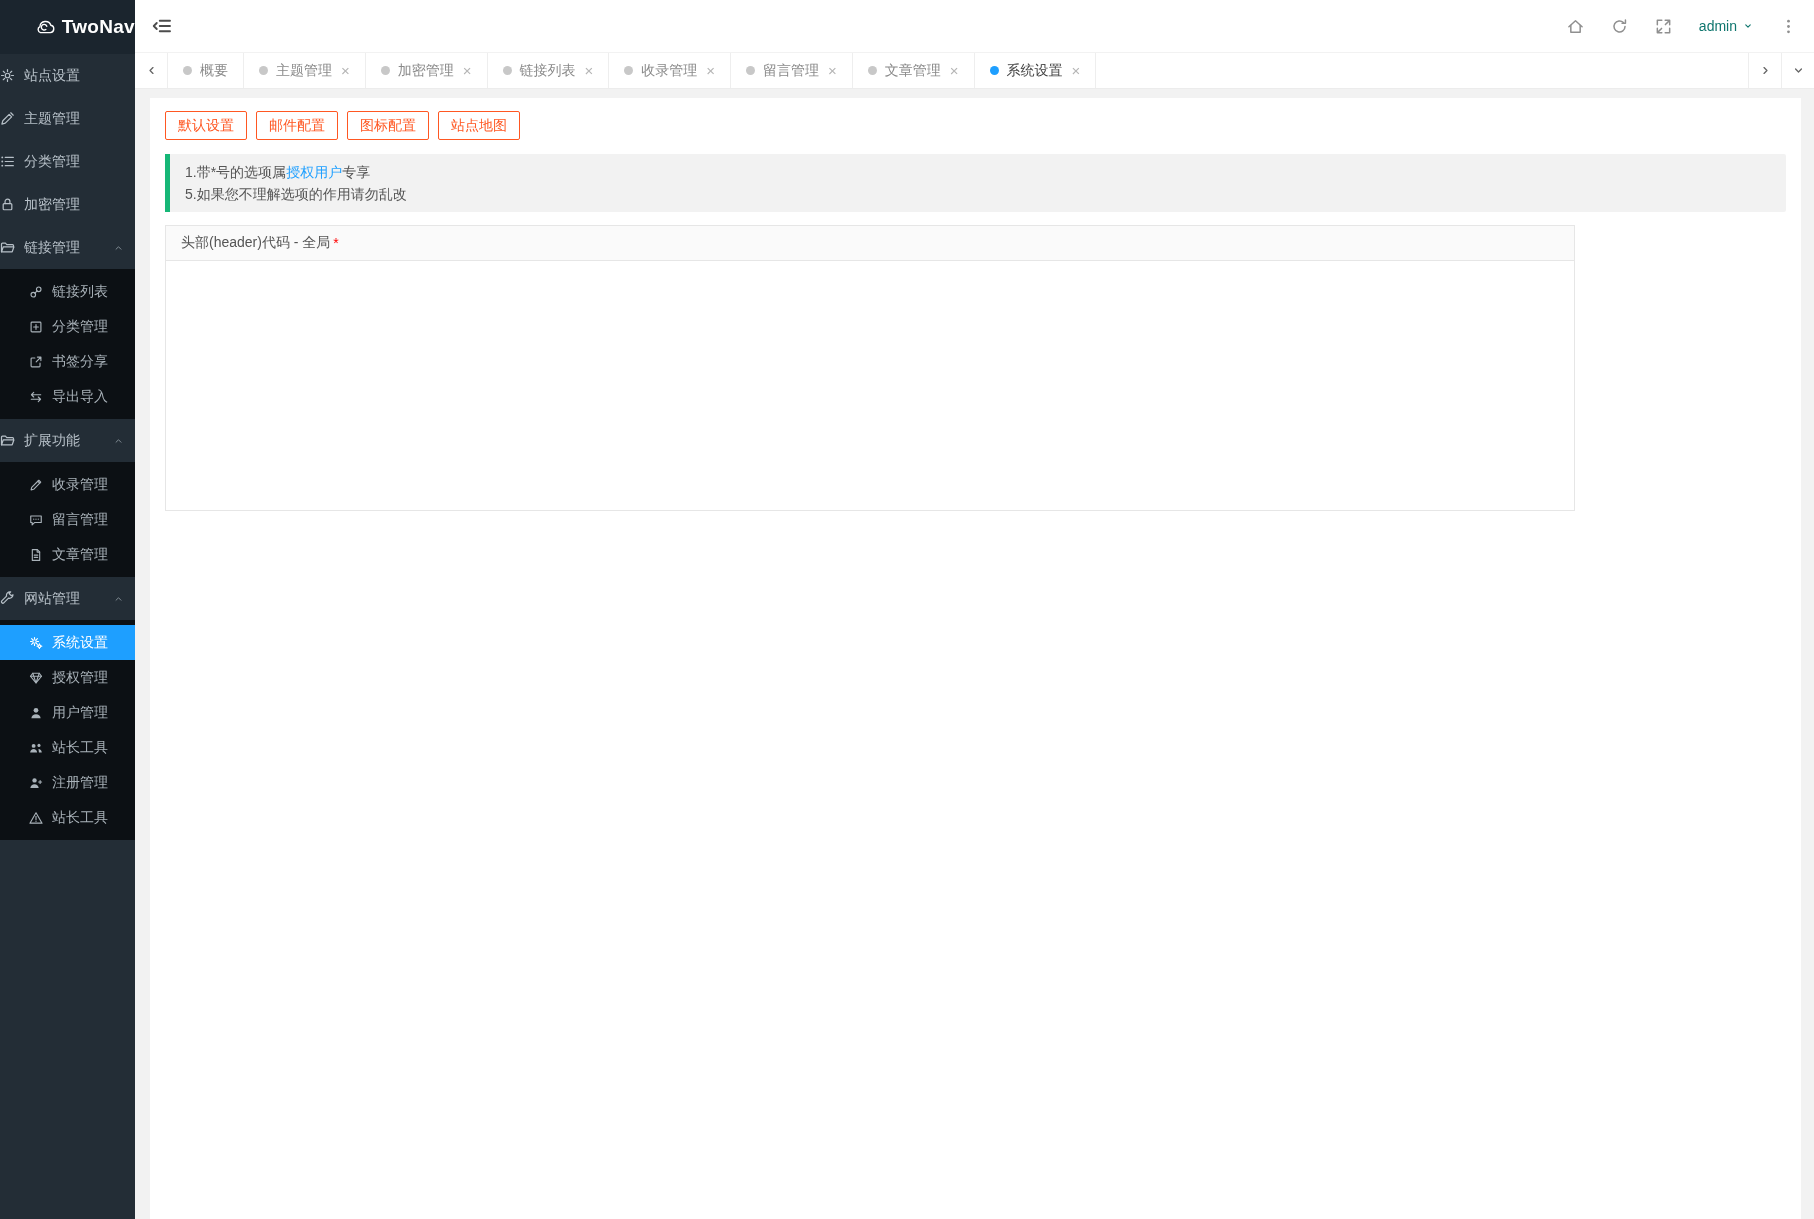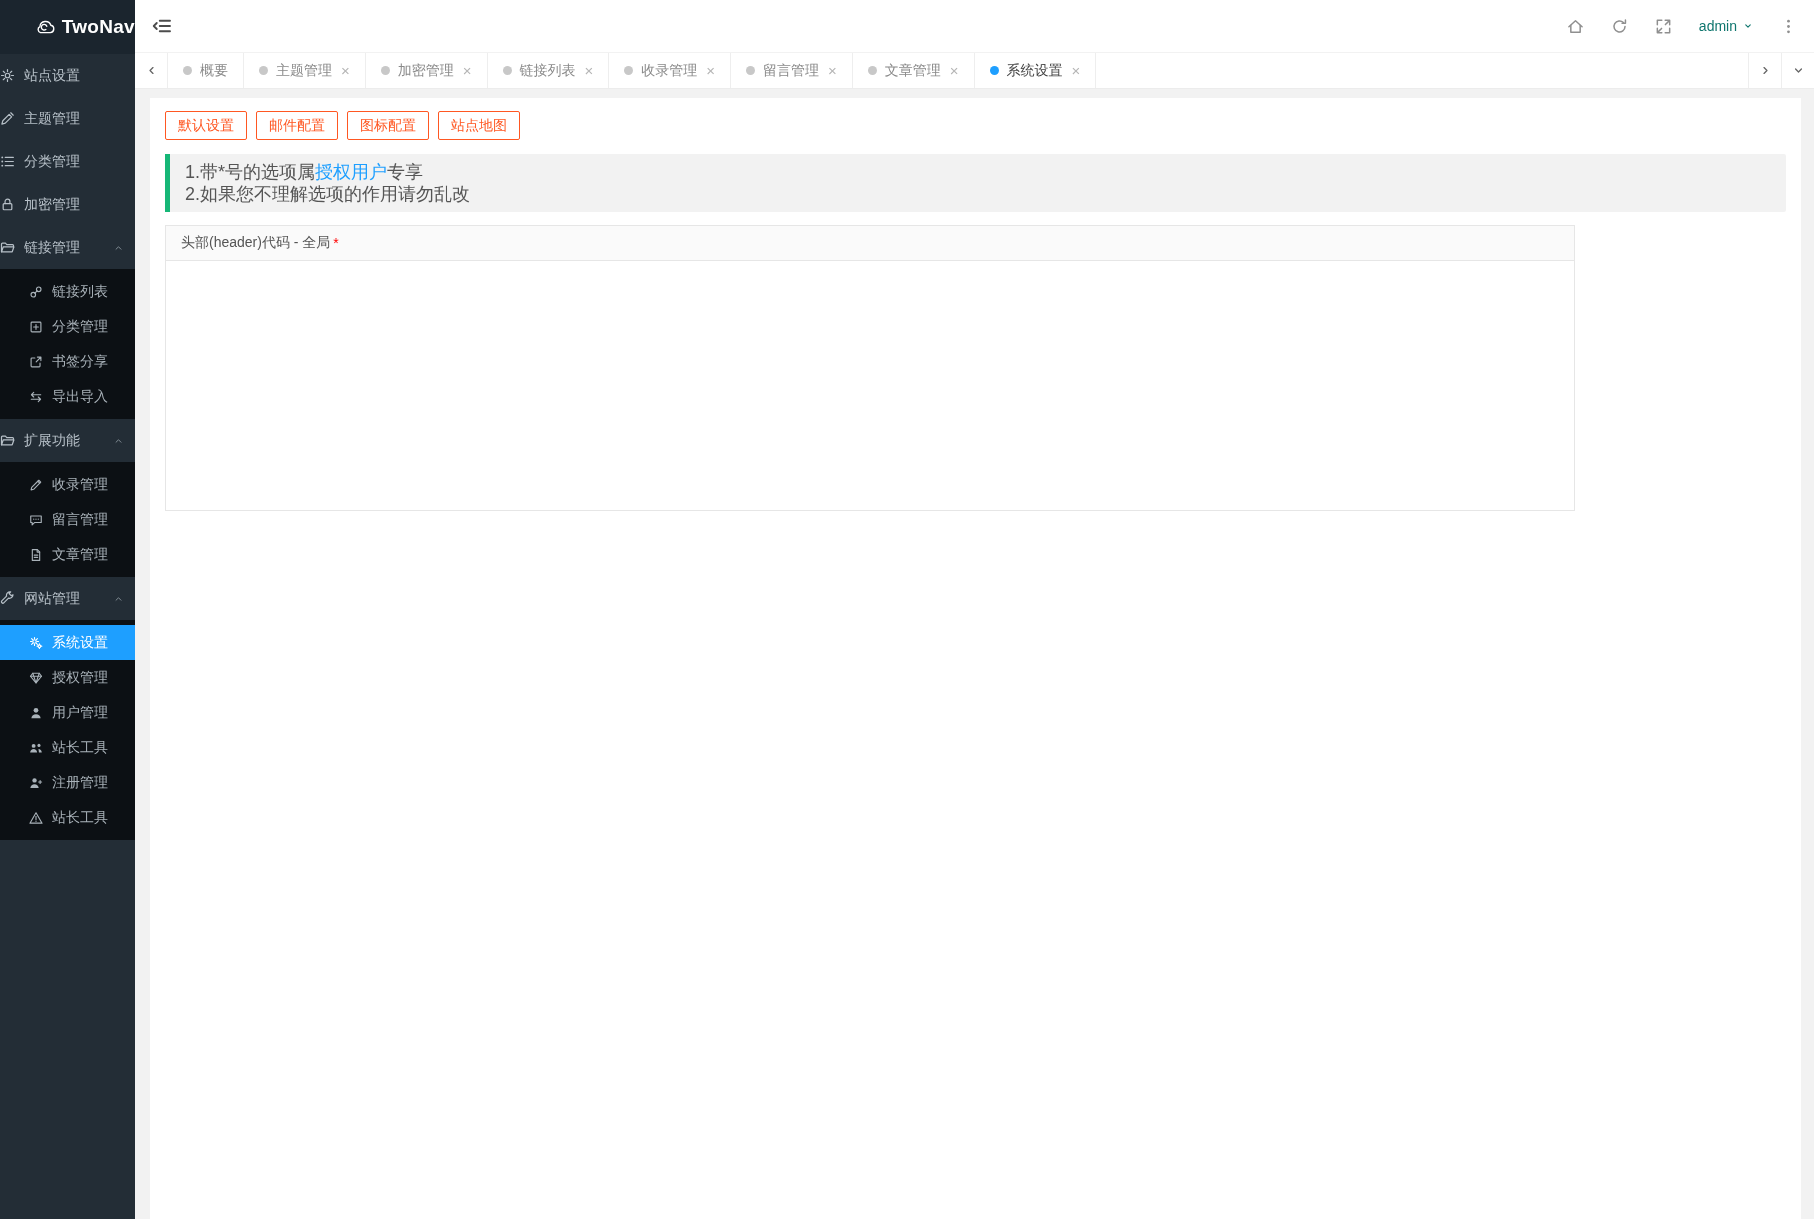--- a/index.html
+++ b/index.html
@@ -43,21 +43,21 @@
   .tab .x { color:#b5b5b5; font-size:15px; line-height:1; margin-left:1px; }
   .tabs-spacer { flex:1; }
 
   
   .content { flex:1; padding:9px 13px 0 15px; overflow:hidden; }
   .card { background:#fff; height:100%; padding:13px 15px; overflow:hidden; }
 
   .toolbar { display:flex; gap:9px; }
   .btn { height:29px; padding:0 12px; background:#fff; border:1px solid #FF5722; color:#FF5722; font-size:14px; border-radius:2px; cursor:pointer; font-family:inherit; }
 
-  .notice { margin-top:14px; background:#f2f2f2; border-left:5px solid #16b777; border-radius:0 2px 2px 0; padding:7px 15px; font-size:18px; color:#555; }
+  .notice { margin-top:14px; background:#f2f2f2; border-left:5px solid #16b777; border-radius:0 2px 2px 0; padding:7px 15px; font-size:14px; color:#555; }
   .n-line { line-height:22px; }
   .notice a { color:#1E9FFF; text-decoration:none; cursor:pointer; }
 
   .form { margin-top:13px; }
   .req { color:#f00; margin-left:3px; font-size:14px; }
 
   .code-label { margin-top:13px; width:1410px; height:36px; background:#fafafa; border:1px solid #e6e6e6; display:flex; align-items:center; padding-left:15px; font-size:14px; color:#555; }
   .code-area { width:1410px; height:250px; background:#fff; border:1px solid #e6e6e6; border-top:none; cursor:text; }
 
   .ic { display:inline-block; }
@@ -343,21 +343,21 @@
 
         <div class="toolbar" id="toolbar">
             <button class="btn">默认设置</button>
             <button class="btn">邮件配置</button>
             <button class="btn">图标配置</button>
             <button class="btn">站点地图</button>
           </div>
 
         <div class="notice">
           <div class="n-line"><span>1.带*号的选项属</span><a>授权用户</a><span>专享</span></div>
-          <div class="n-line">2.如果您不理解选项的作用请勿乱改</div>
+          <div class="n-line">5.如果您不理解选项的作用请勿乱改</div>
         </div>
 
         <div class="form" id="form-rows"></div>
 
         <div class="code-label">
           <span>头部(header)代码 - 全局</span>
           <span class="req">*</span>
         </div>
         <div class="code-area"></div>
 

